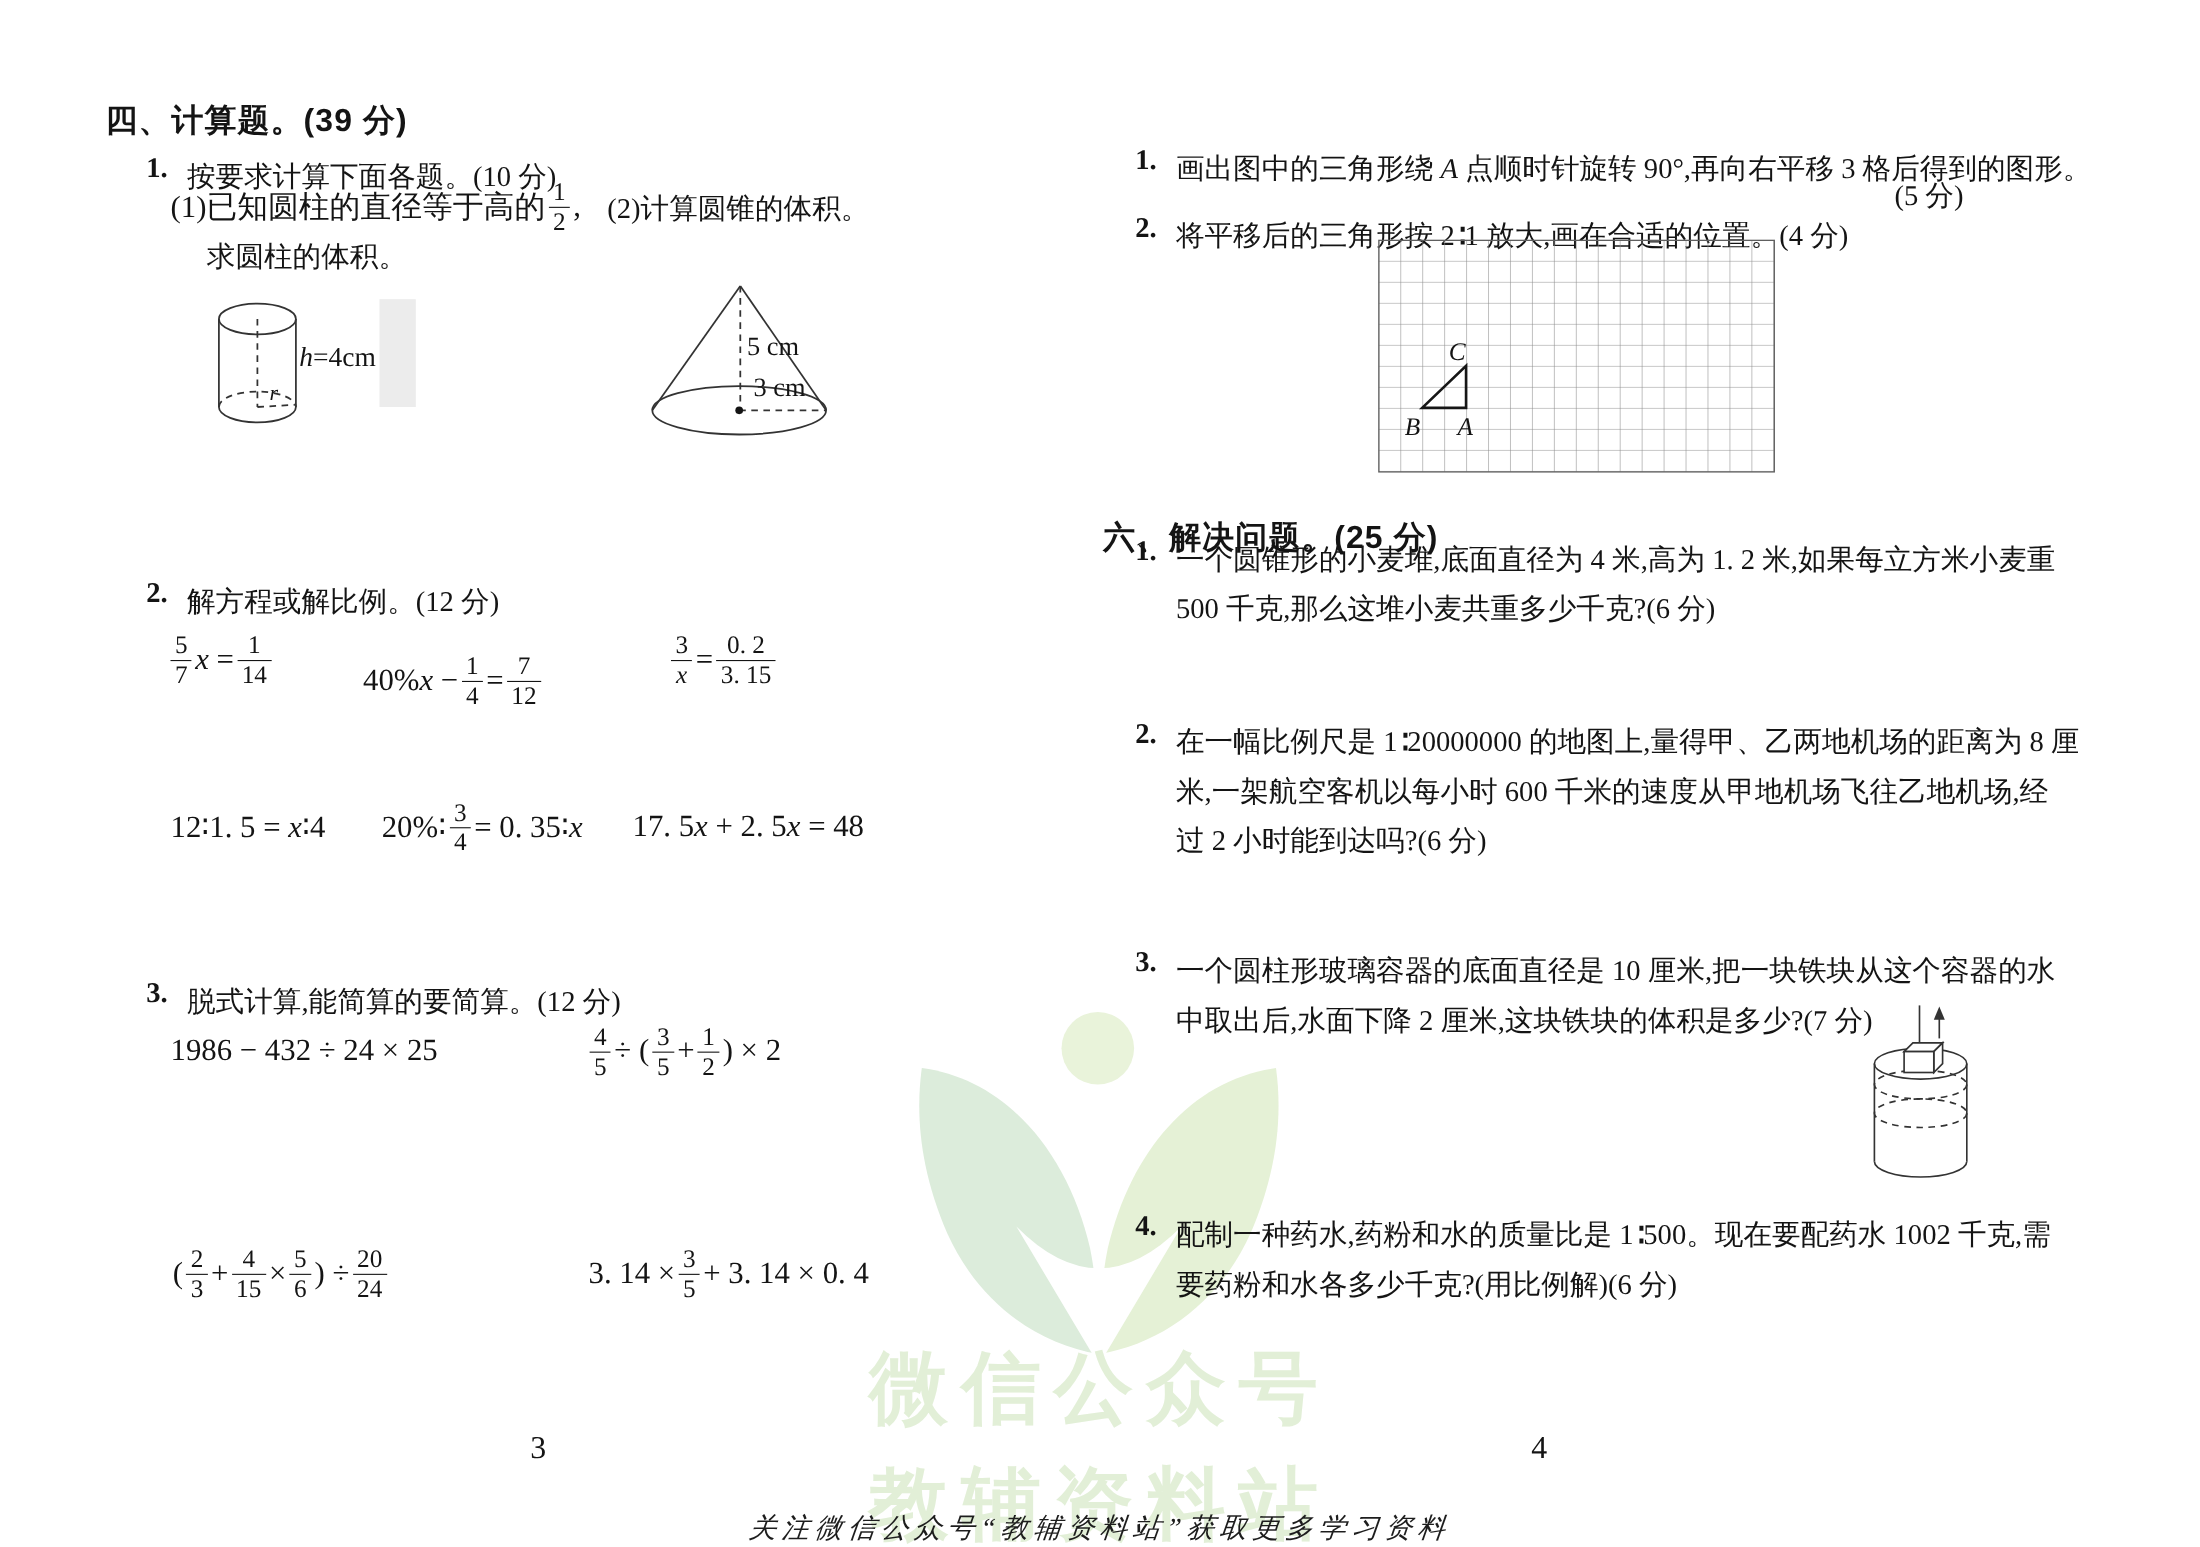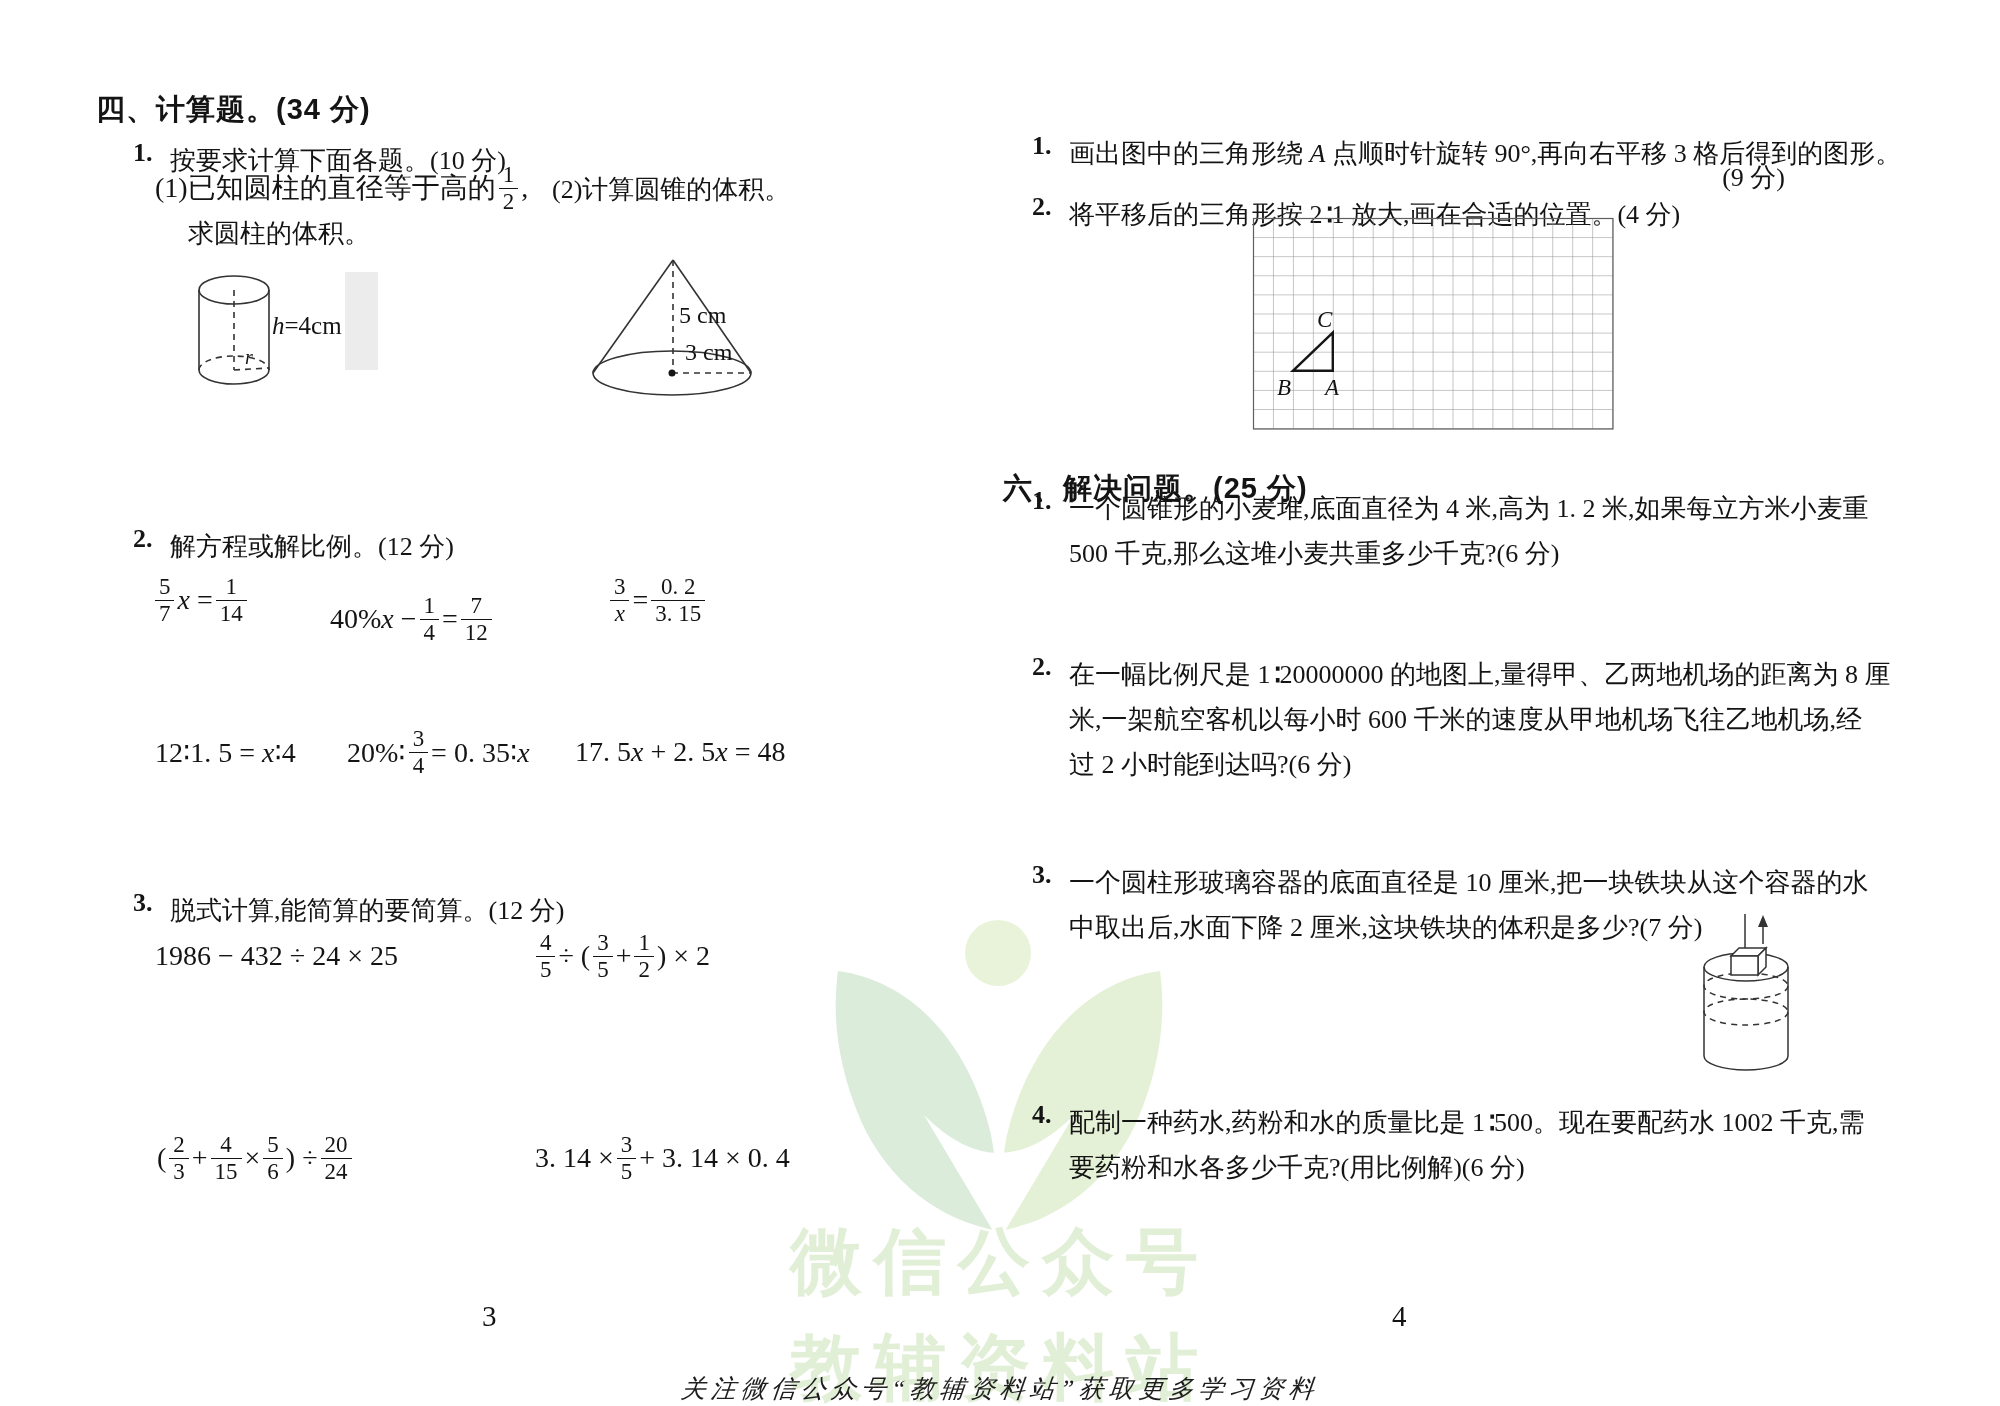--- a/index.html
+++ b/index.html
@@ -39,21 +39,21 @@
 
   <svg class="abs" style="left:818px;top:903px;z-index:0;" width="364" height="334" viewBox="0 0 364 334">
     <circle cx="180" cy="50" r="33" fill="#e9f3da"></circle>
     <path d="M20 68 C95 78 152 142 173 232 C179 262 181 296 181 328 C121 318 70 278 43 218 C19 162 14 112 20 68 Z" fill="#dcecdb"></path>
     <path d="M342 68 C267 78 210 142 189 232 C183 262 181 296 181 328 C241 318 292 278 319 218 C343 162 348 112 342 68 Z" fill="#e5f1d6"></path>
     <path d="M181 338 L106 212 Q181 288 256 212 Z" fill="#ffffff"></path>
   </svg>
   <div class="wm-text" style="top:1214px;">微信公众号</div>
   <div class="wm-text" style="top:1320px;">教辅资料站</div>
 
-  <div class="abs sec-title" style="left:96px;top:90px;">四、计算题。(34 分)</div>
+  <div class="abs sec-title" style="left:96px;top:90px;">四、计算题。(39 分)</div>
 
   <div class="problem" style="left:133px;top:138px;">
     <span class="pnum">1.</span>
     <div class="pline">按要求计算下面各题。(10 分)</div>
   </div>
 
   <div class="abs math mathline" style="left:155px;top:162px;height:52px;">
       <span>(1)已知圆柱的直径等于高的</span>
       <span class="frac">
         <span class="fn">1</span>
@@ -203,21 +203,21 @@
       <span> + 3. 14 × 0. 4</span>
     </div>
 
   <div class="abs pagenum" style="left:482px;top:1300px;">3</div>
 
 
   <div class="problem" style="left:1032px;top:131px;width:760px;">
     <span class="pnum">1.</span>
     <div class="pline"><span>画出图中的三角形绕 <i>A</i> 点顺时针旋转 90°,再向右平移 3 格后得到的图形。</span></div>
   </div>
-  <div class="abs t score-line" style="left:1560px;top:160px;width:225px;">(9 分)</div>
+  <div class="abs t score-line" style="left:1560px;top:160px;width:225px;">(5 分)</div>
 
   <div class="problem" style="left:1032px;top:192px;width:760px;">
     <span class="pnum">2.</span>
     <div class="pline">将平移后的三角形按 2∶1 放大,画在合适的位置。(4 分)</div>
   </div>
 
   <svg class="abs" style="left:1253px;top:218px;z-index:2;" width="361" height="212" viewBox="0 0 361 212">
     <defs>
       <pattern id="gp" width="19.95" height="19.1" patternUnits="userSpaceOnUse">
         <path d="M19.95 0 H0 V19.1" fill="none" stroke="#8b8b8b" stroke-width="1"></path>

